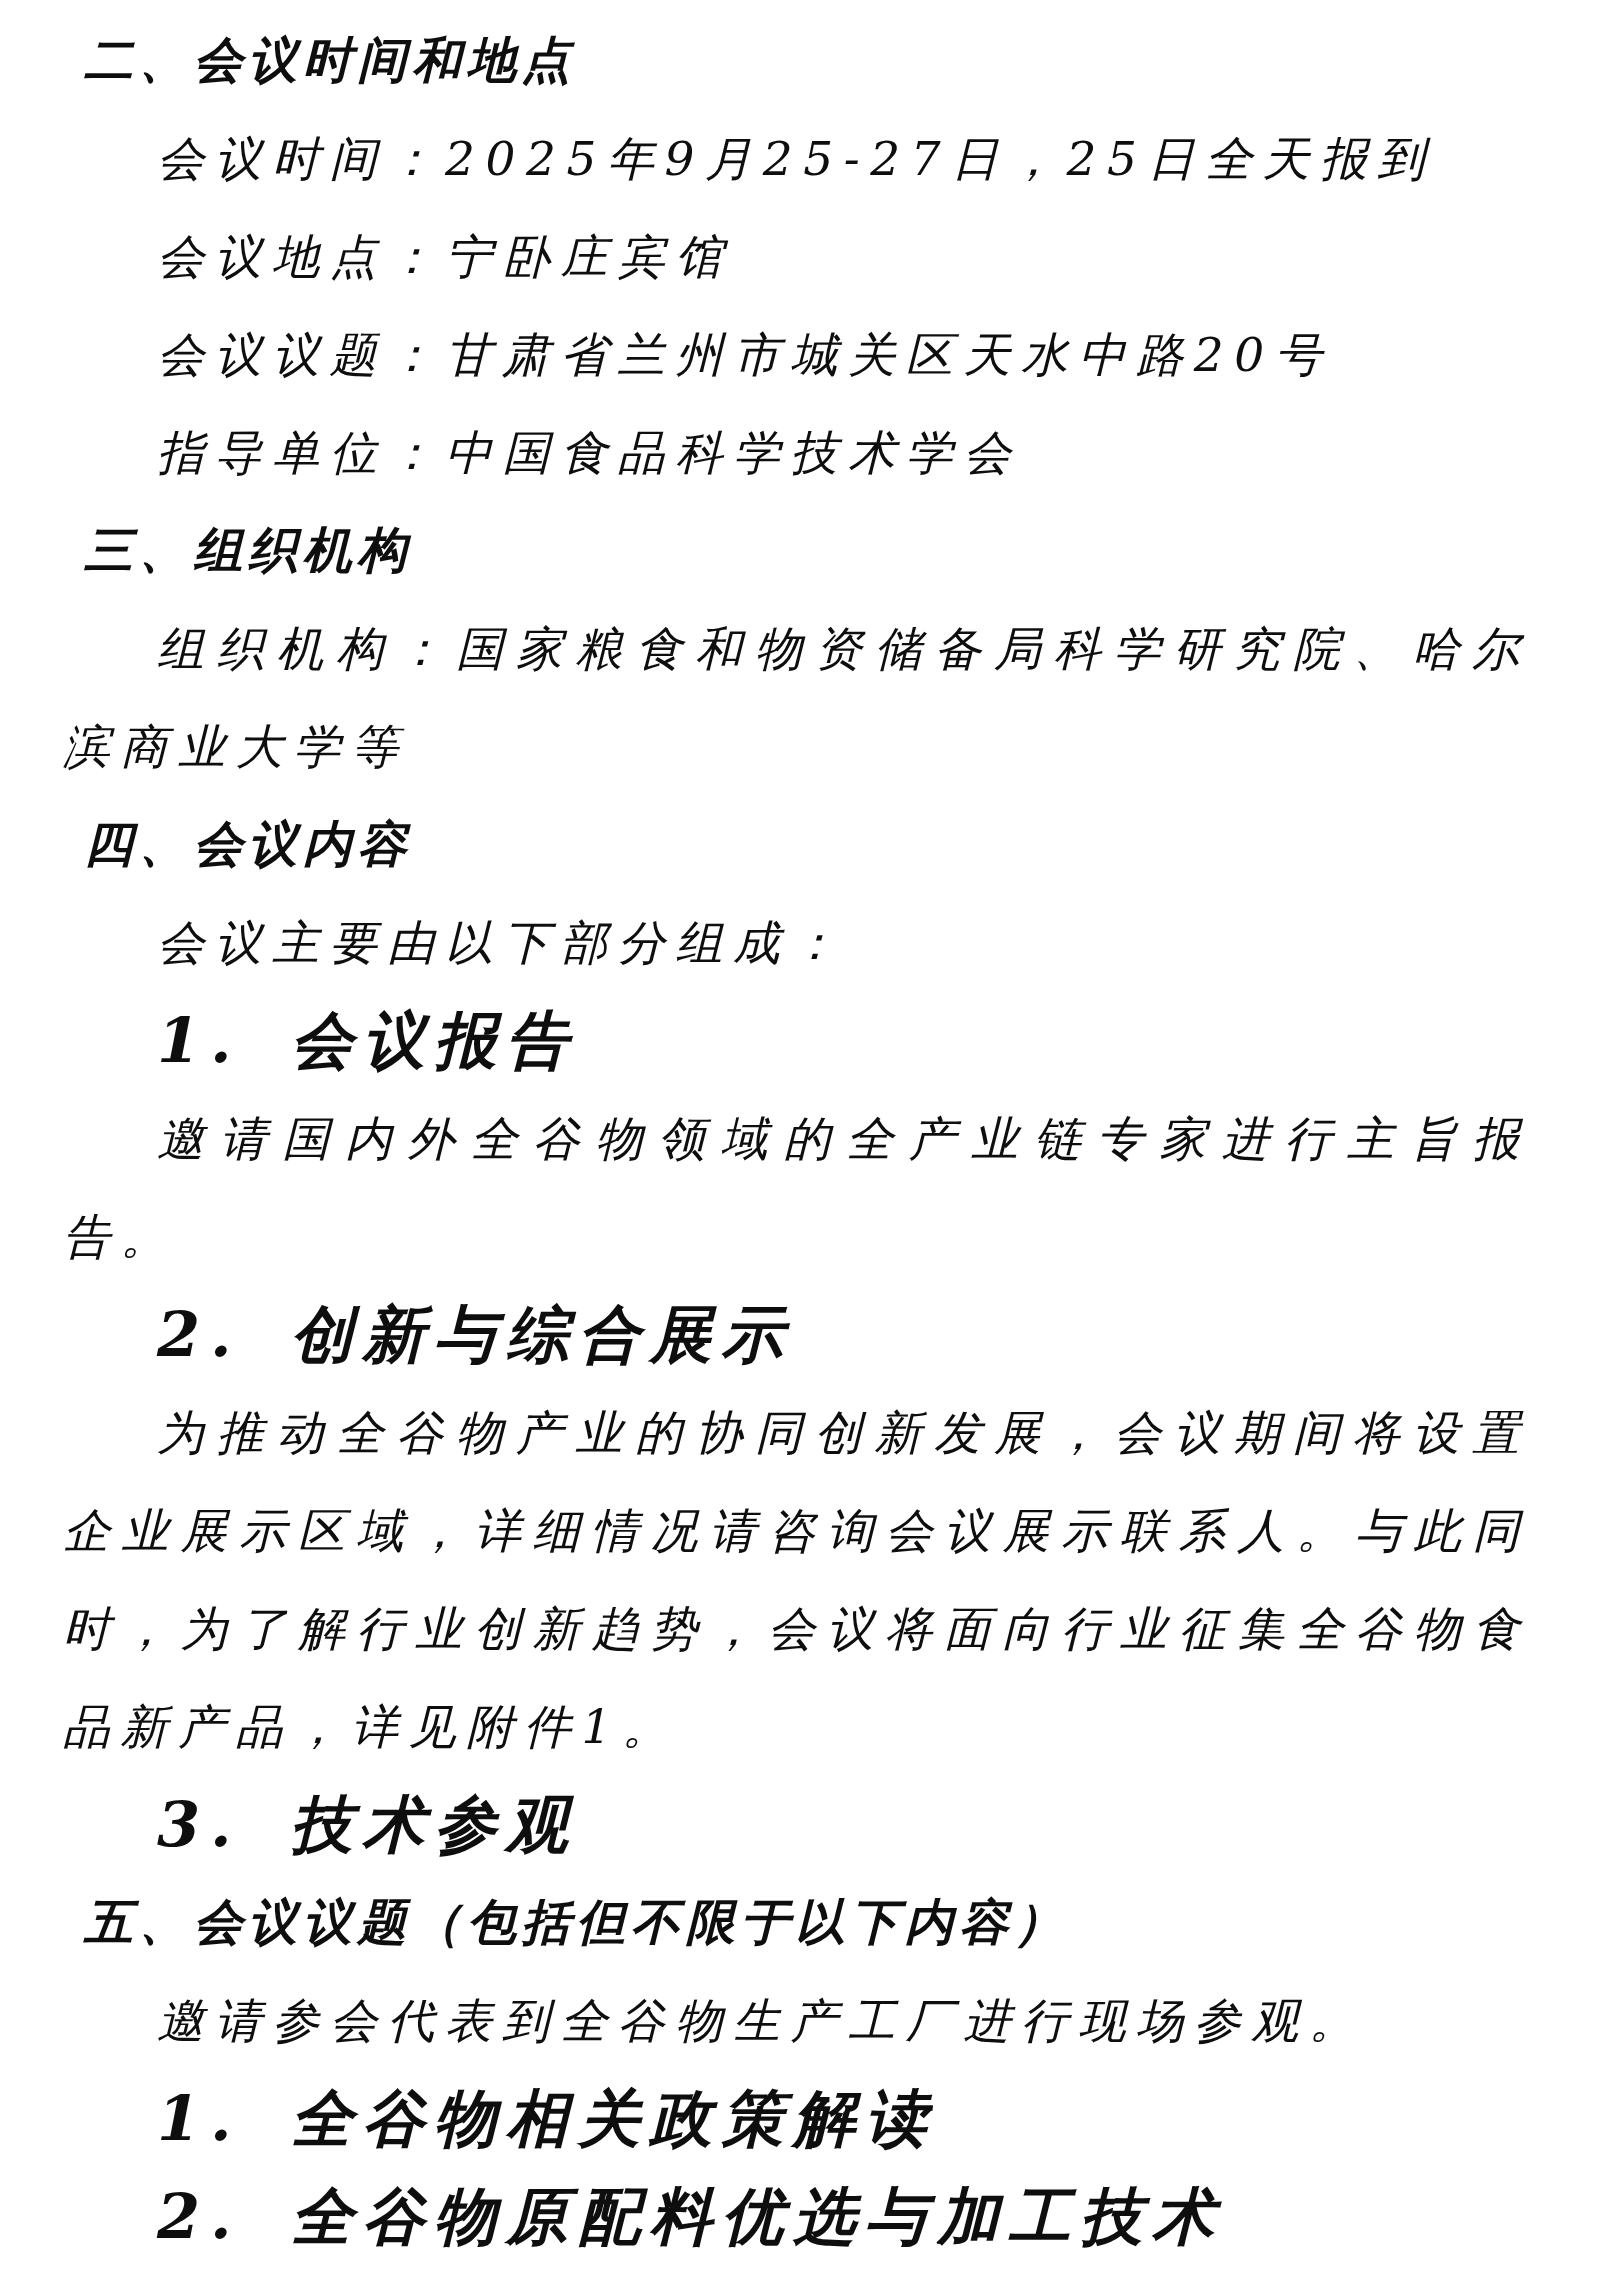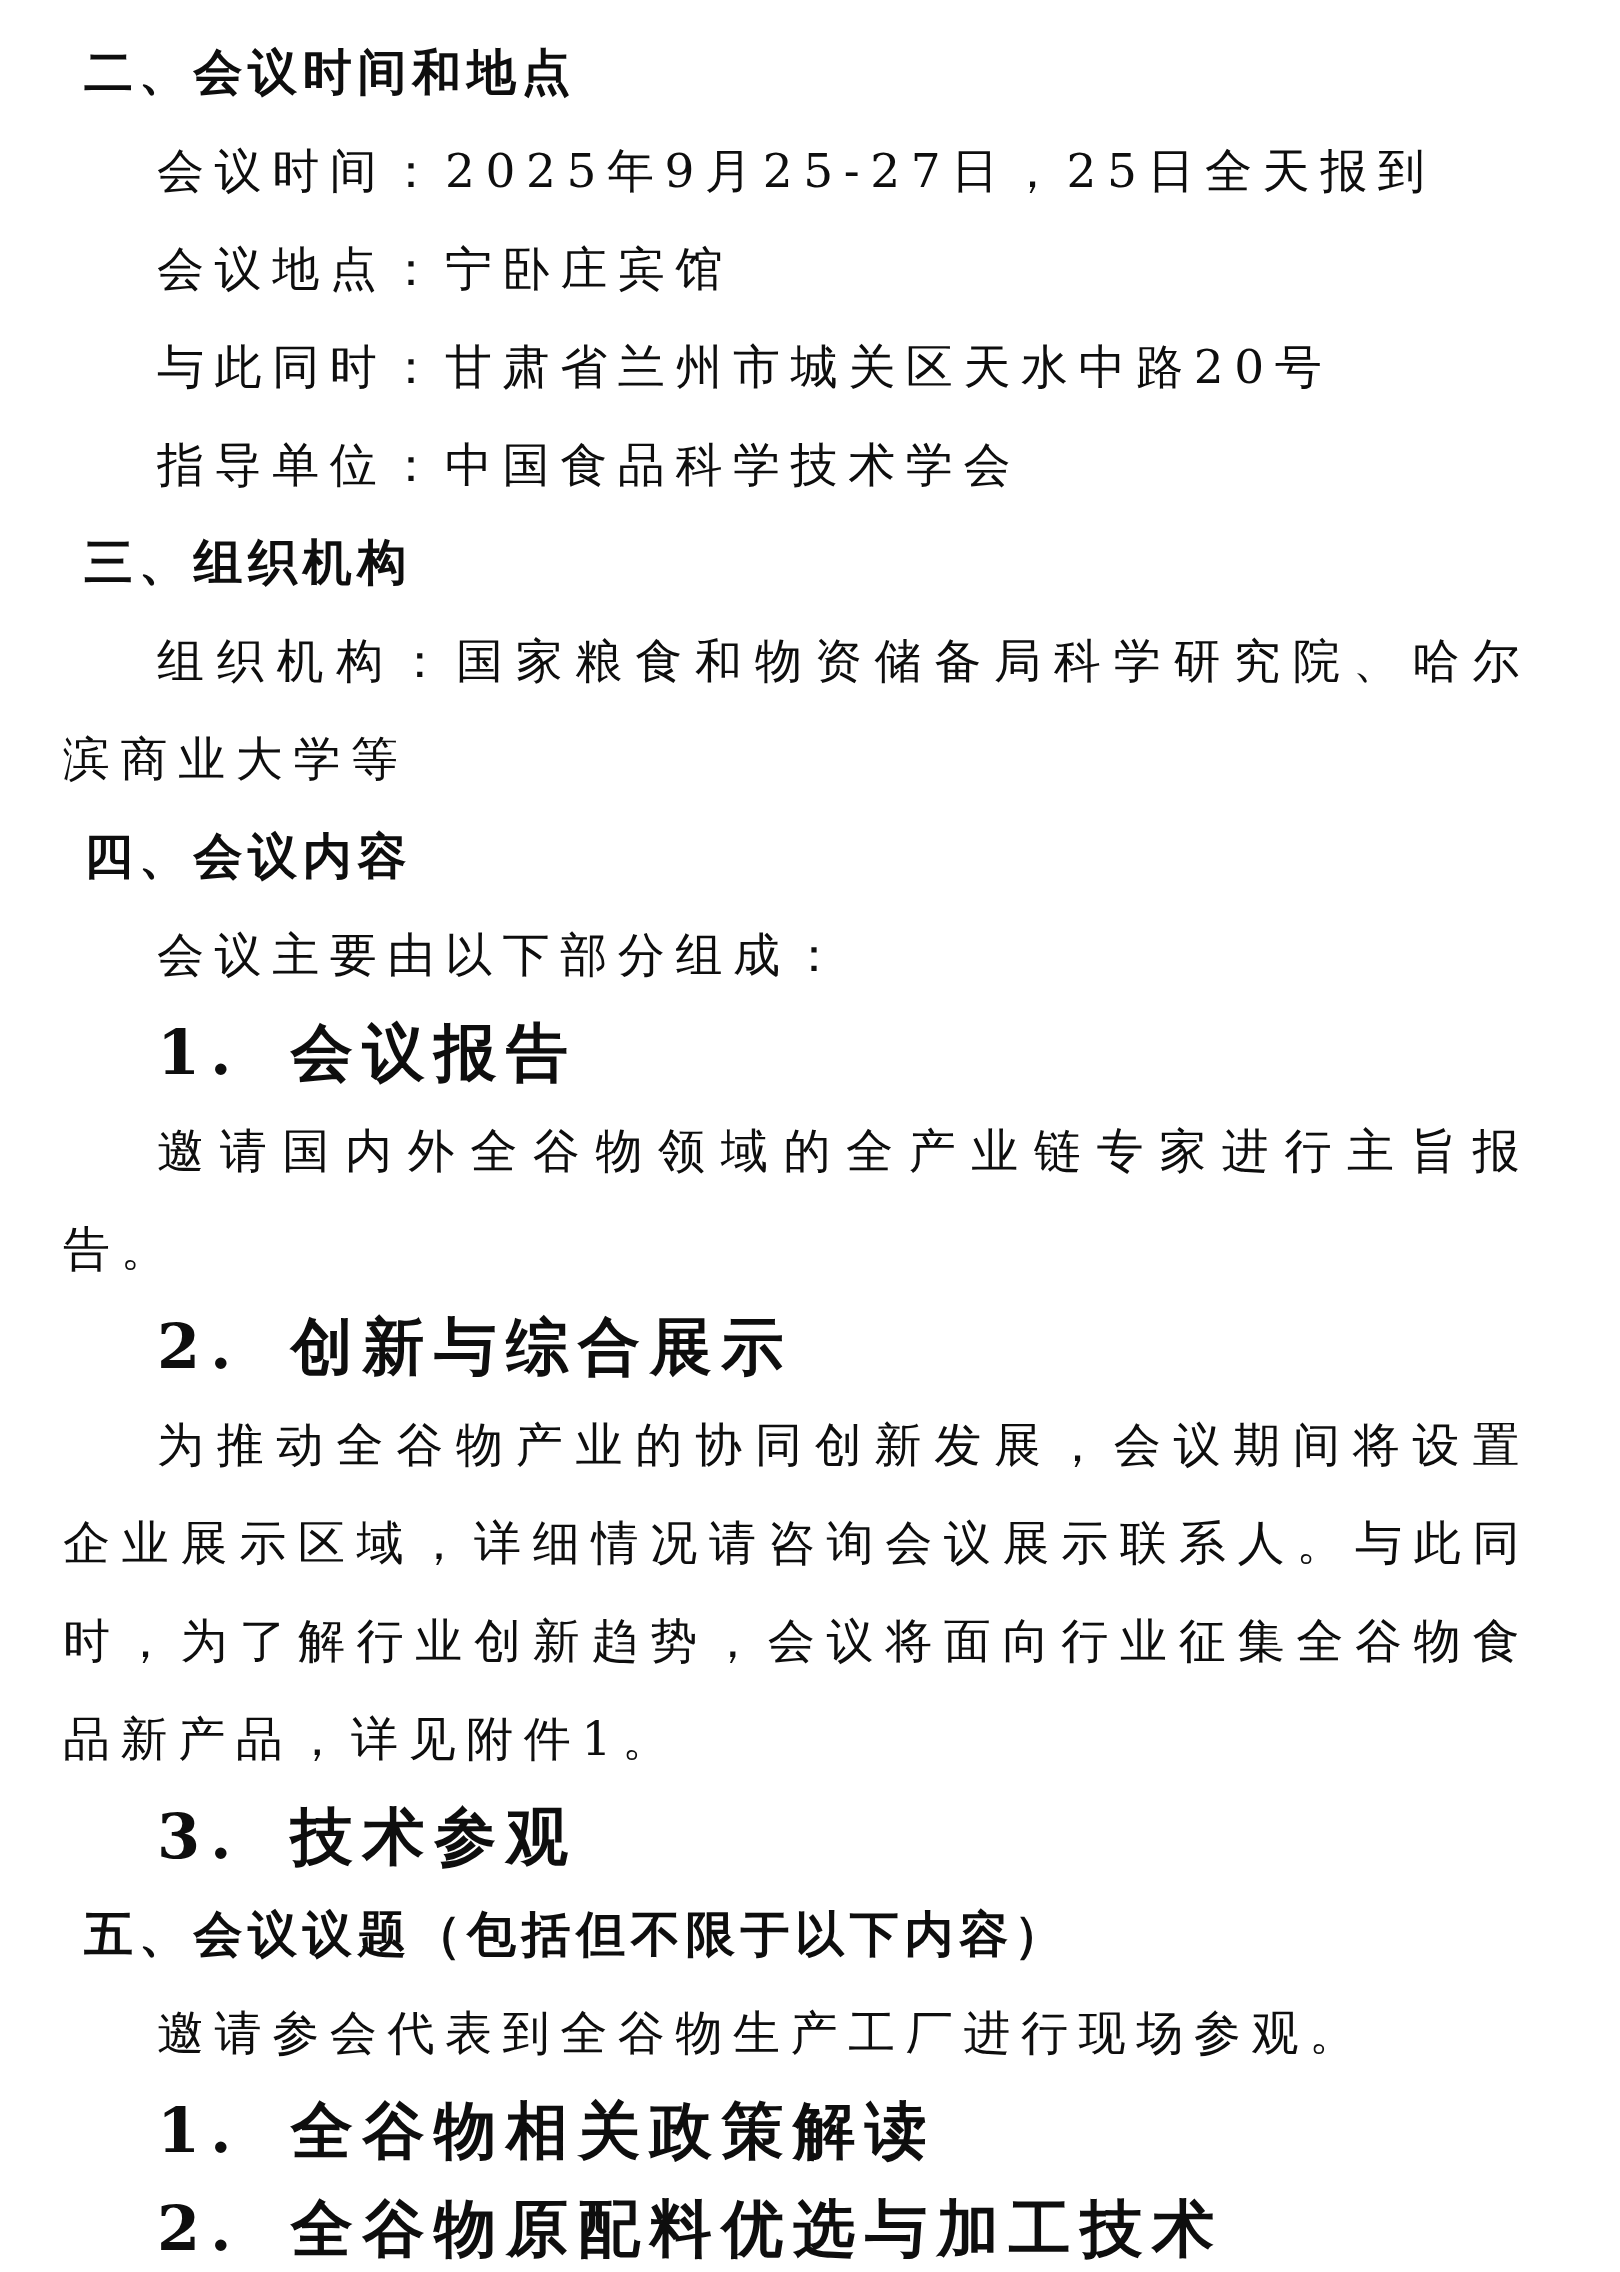--- a/index.html
+++ b/index.html
@@ -9,23 +9,24 @@
   body {
     width: 1621px;
     height: 2273px;
     background: #ffffff;
     overflow: hidden;
   }
   .page {
     box-sizing: border-box;
     width: 1576px;
     height: 2273px;
-    padding: 24px 46px 0 63px;
+    padding: 12px 46px 0 63px;
     background: #ffffff;
     color: #0e0e0e;
+    font-style: italic;
   }
   .block {
     margin: 0;
     line-height: 98px;
   }
   
   .section-heading {
     font-family: "DejaVu Sans", "Liberation Sans", sans-serif;
     font-weight: 700;
     font-size: 49px;
@@ -54,21 +55,21 @@
   }
 </style>
 </head>
 <body>
 
 <main class="page" style="background: rgb(255, 255, 255); color: rgb(14, 14, 14);">
   <div id="doc-body">
       <div class="block section-heading">二、会议时间和地点</div>
       <div class="block paragraph">会议时间：2025年9月25-27日，25日全天报到</div>
       <div class="block paragraph">会议地点：宁卧庄宾馆</div>
-      <div class="block paragraph">与此同时：甘肃省兰州市城关区天水中路20号</div>
+      <div class="block paragraph">会议议题：甘肃省兰州市城关区天水中路20号</div>
       <div class="block paragraph">指导单位：中国食品科学技术学会</div>
       <div class="block section-heading">三、组织机构</div>
       <div class="block paragraph">组织机构：国家粮食和物资储备局科学研究院、哈尔滨商业大学等</div>
       <div class="block section-heading">四、会议内容</div>
       <div class="block paragraph">会议主要由以下部分组成：</div>
       <div class="block numbered-heading">1. 会议报告</div>
       <div class="block paragraph">邀请国内外全谷物领域的全产业链专家进行主旨报告。</div>
       <div class="block numbered-heading">2. 创新与综合展示</div>
       <div class="block paragraph">为推动全谷物产业的协同创新发展，会议期间将设置企业展示区域，详细情况请咨询会议展示联系人。与此同时，为了解行业创新趋势，会议将面向行业征集全谷物食品新产品，详见附件1。</div>
       <div class="block numbered-heading">3. 技术参观</div>

